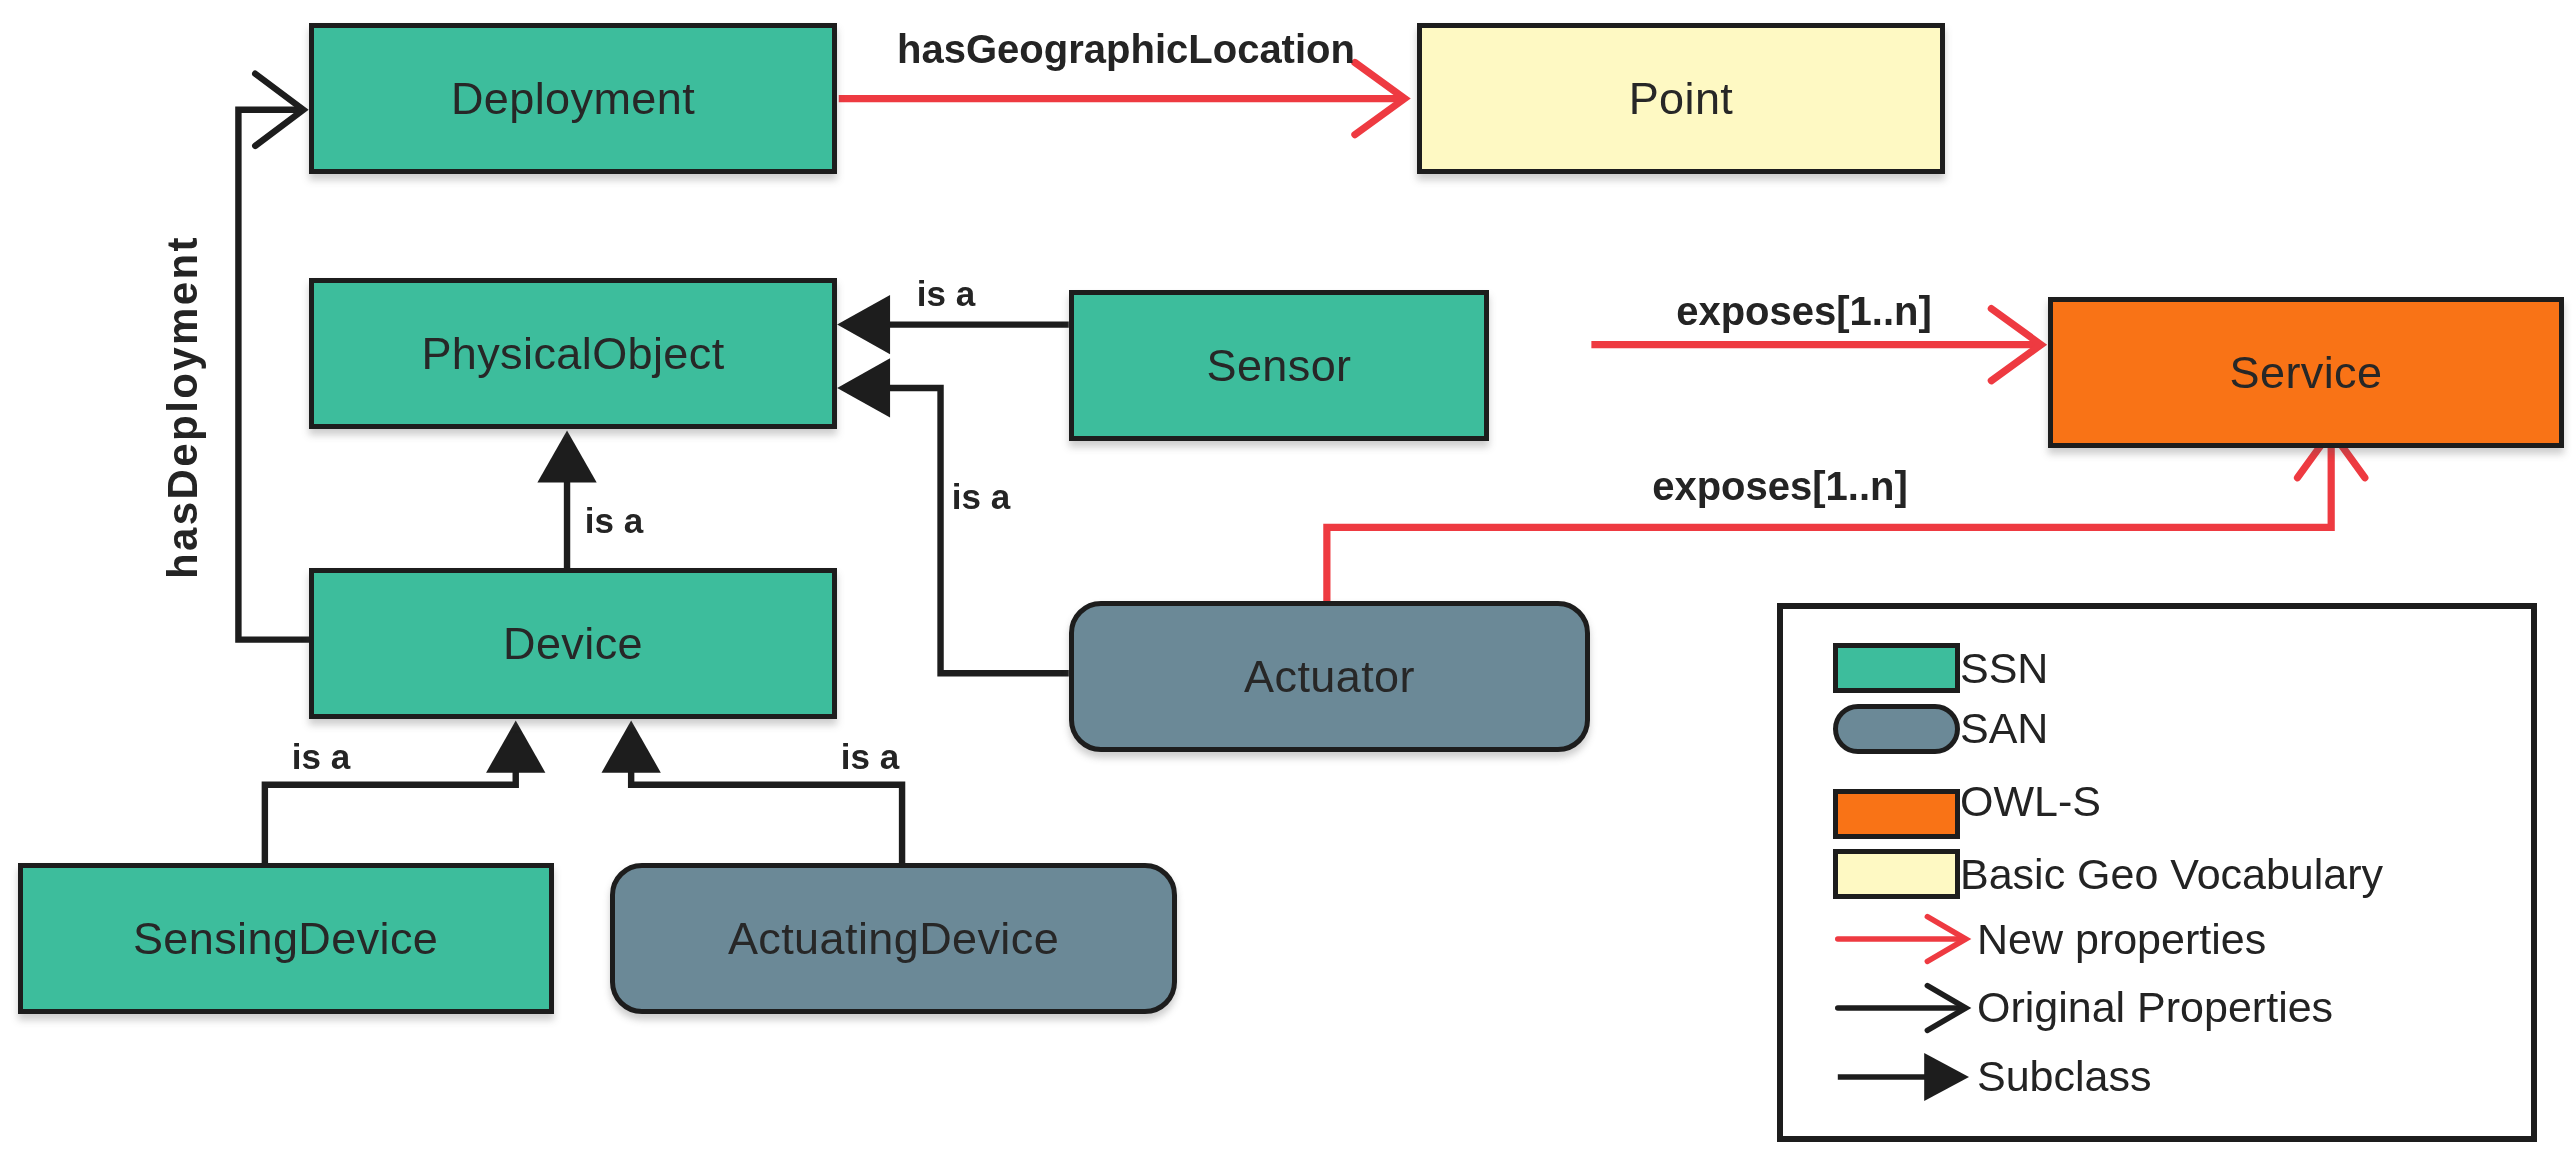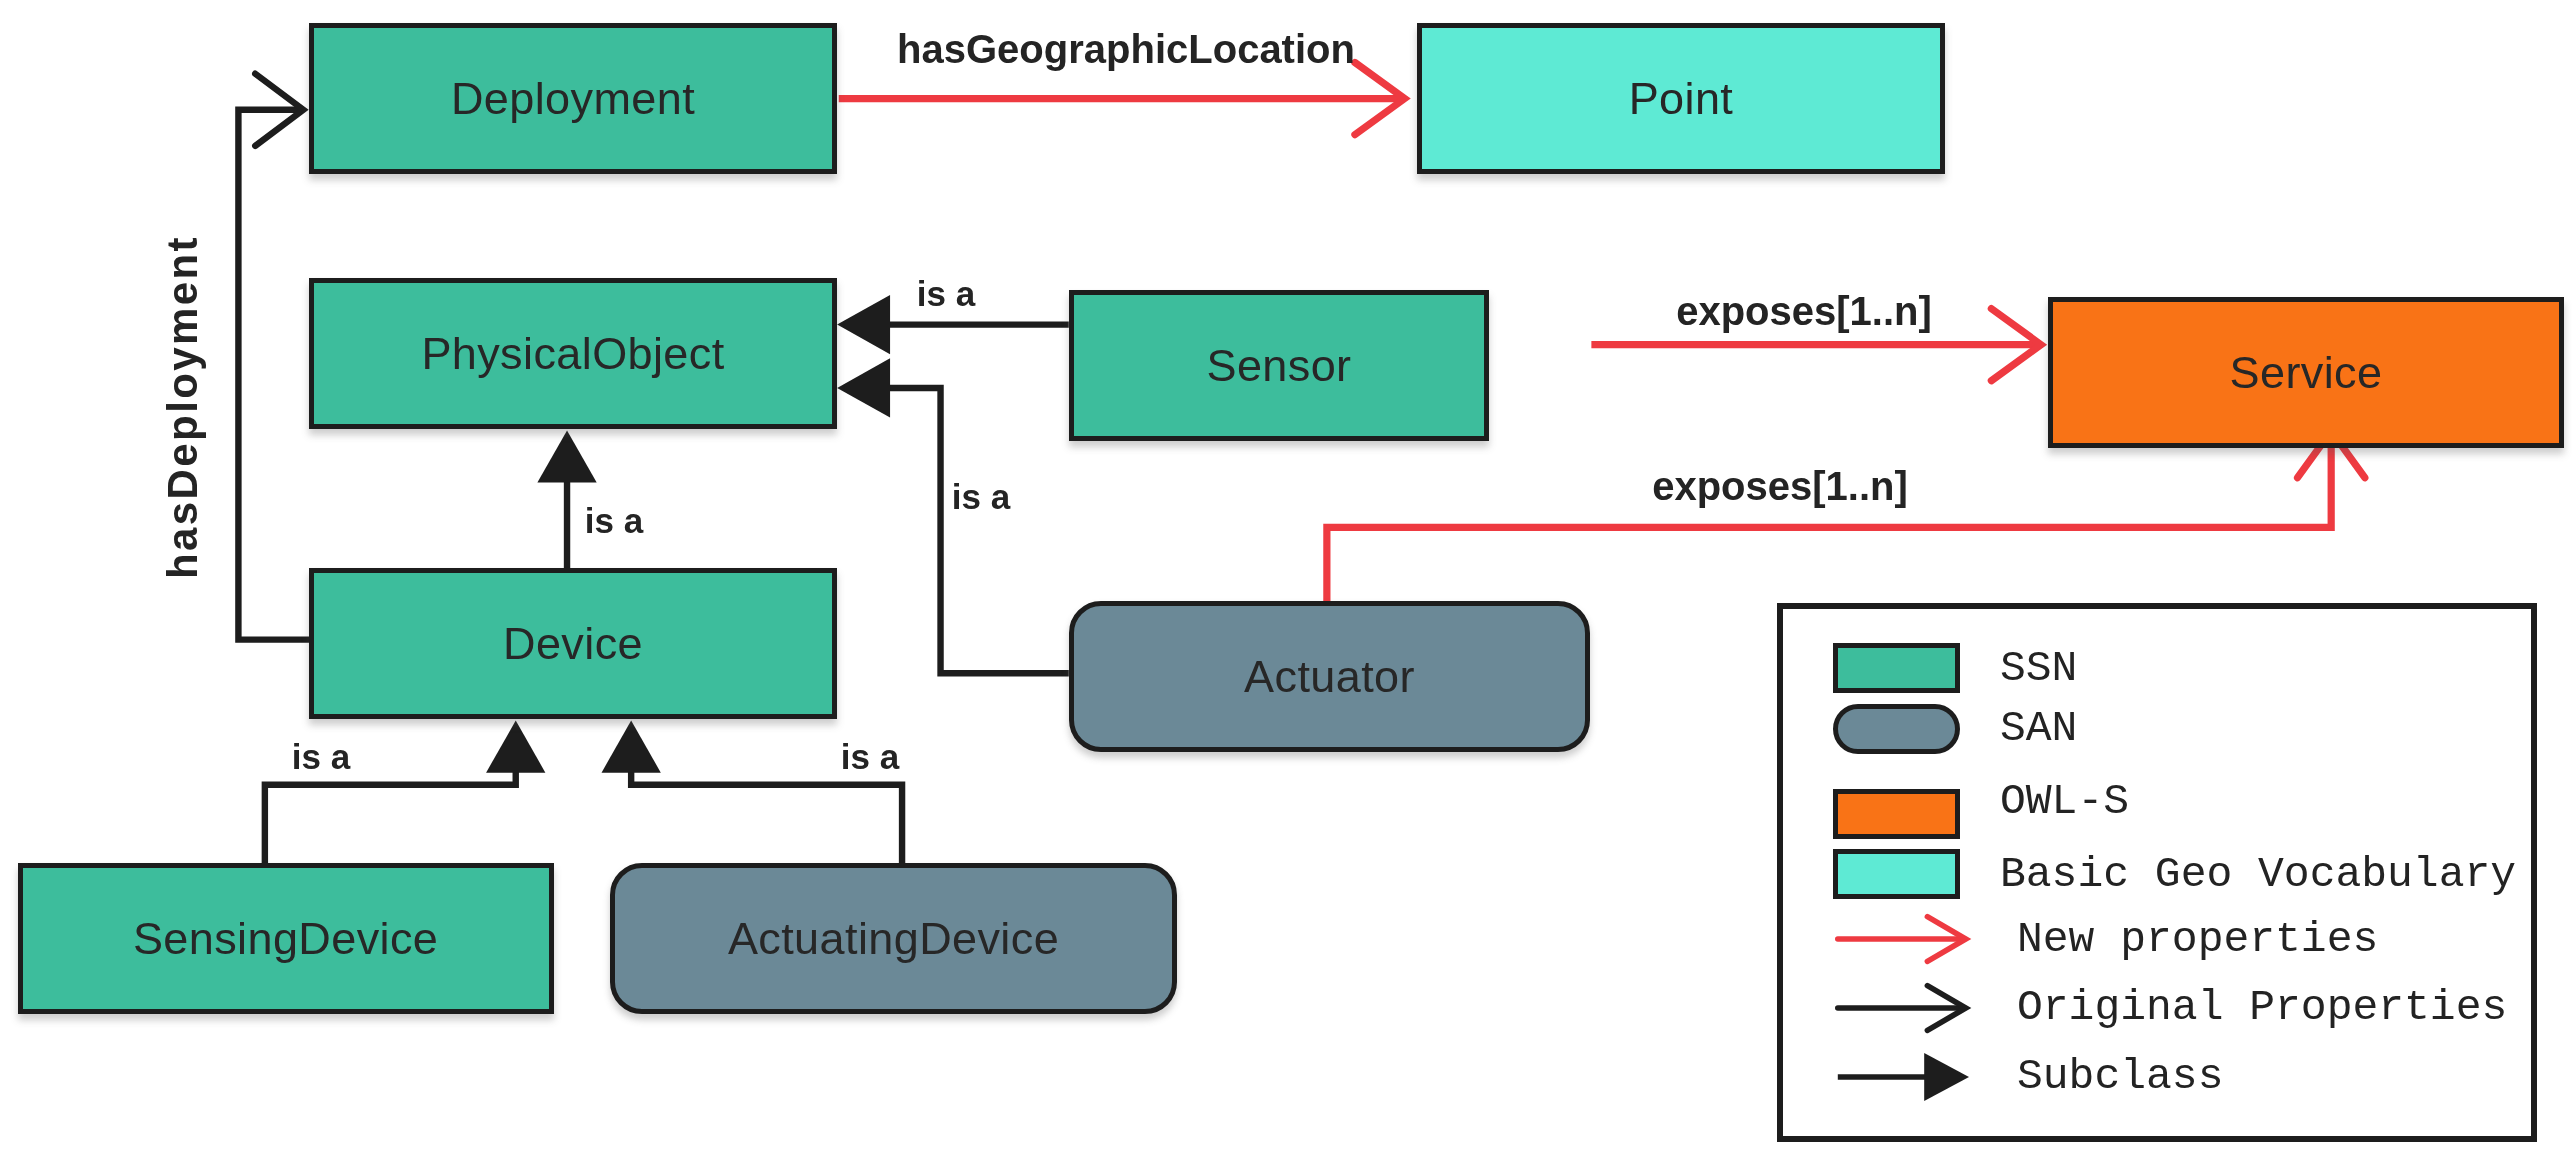--- a/index.html
+++ b/index.html
@@ -14,37 +14,37 @@
     display:flex;align-items:center;justify-content:center;
     box-shadow:0 5.6px 7.2px rgba(80,80,80,.28);
     text-align:right;
   }
   .node span{
     font-size:45px;color:#272727;letter-spacing:0.4px;white-space:nowrap;
   }
   .fill-ssn{background:#3dbd9c;}
   .fill-san{background:#6b8997;border-radius:32px;}
   .fill-owls{background:#f97316;margin-top:24px;}
-  .fill-geo{background:#5eead4;}
+  .fill-geo{background:#fef9c3;}
 
   .edge-label{
     position:absolute;transform:translate(-50%,-50%);
     font-size:40px;font-weight:700;color:#242424;white-space:nowrap;
   }
   .isa-label{font-size:35px;}
   .rot{transform:translate(-50%,-50%) rotate(-90deg);letter-spacing:2.4px;}
 
   
   #legend{
     position:absolute;left:1777px;top:603px;width:760px;height:539px;
     border:6.4px solid #1d1d1d;box-sizing:border-box;background:#ffffff;
     display:flex;flex-direction:column;justify-content:space-between;
     padding:34px 16px 30.5px 50px;
   }
-  .legend-row{display:flex;align-items:center;gap:40px;font-family:Liberation Mono, monospace;}
+  .legend-row{display:flex;align-items:center;}
   .legend-swatch{
     width:127px;height:50px;border:5.6px solid #1d1d1d;box-sizing:border-box;flex:0 0 auto;
   }
   .legend-arrow{flex:0 0 auto;width:144px;height:58px;}
   .legend-label{font-size:43px;color:#232323;white-space:nowrap;}
 </style>
 </head>
 <body>
 
 <div id="canvas">

